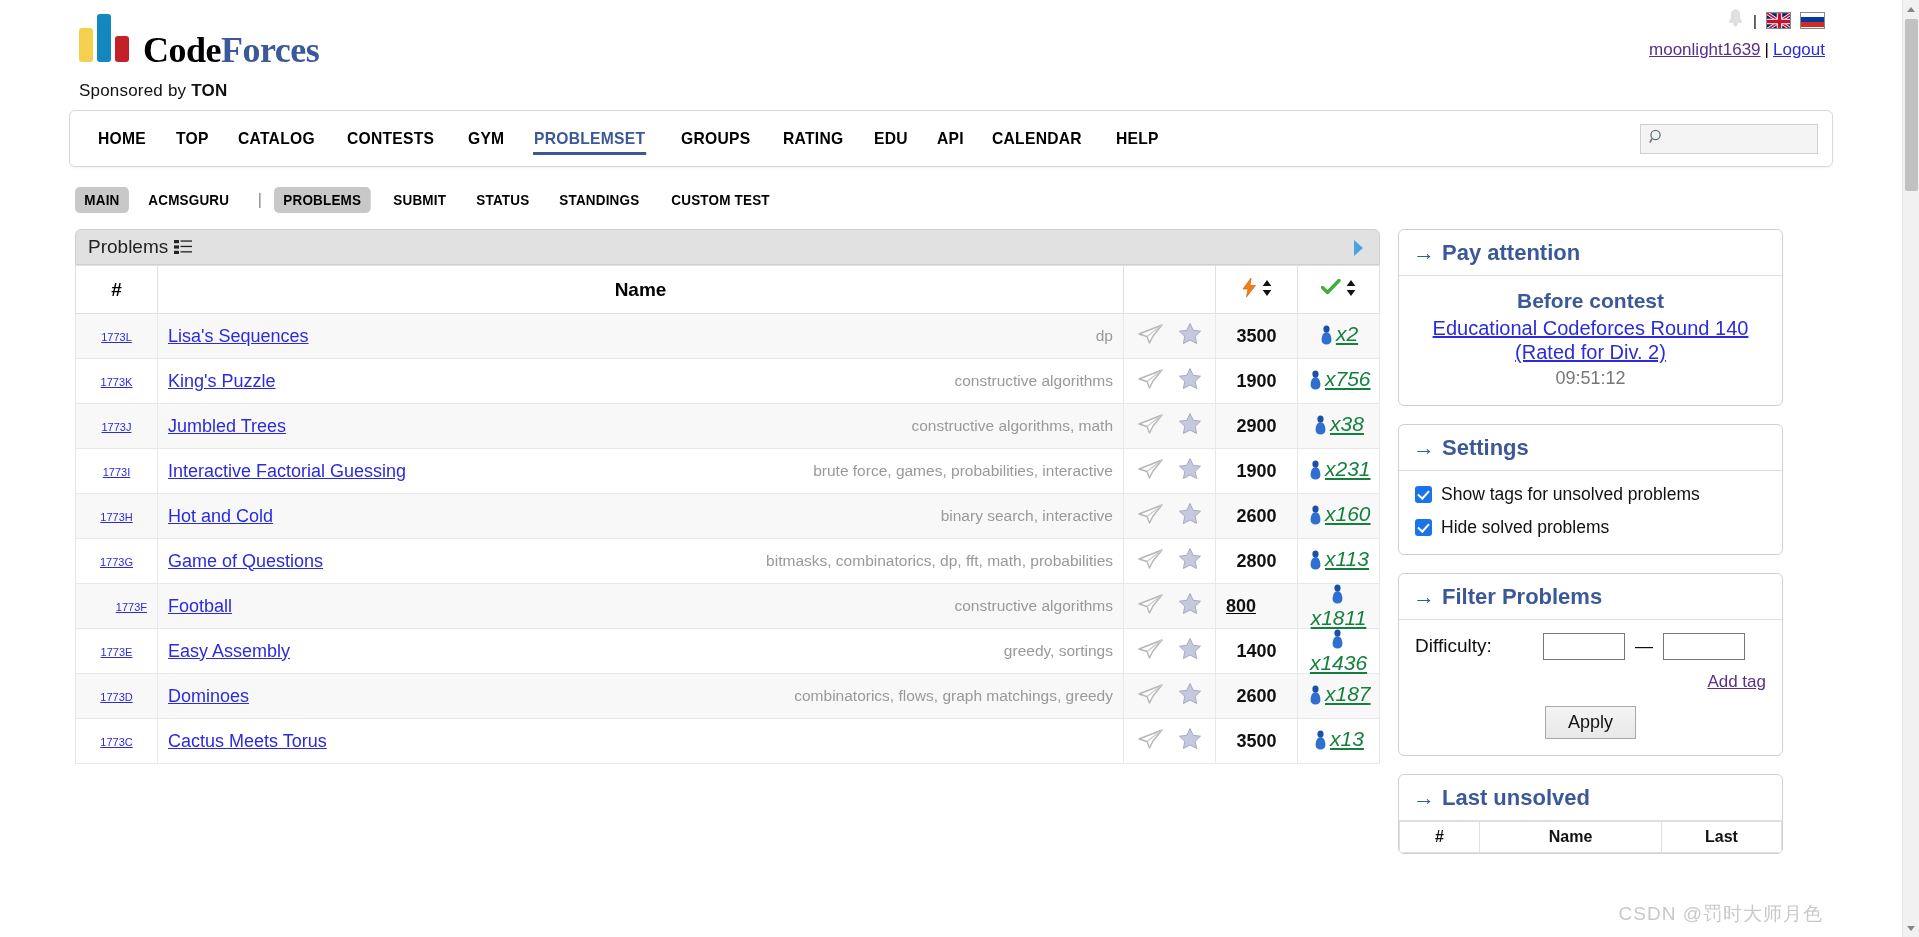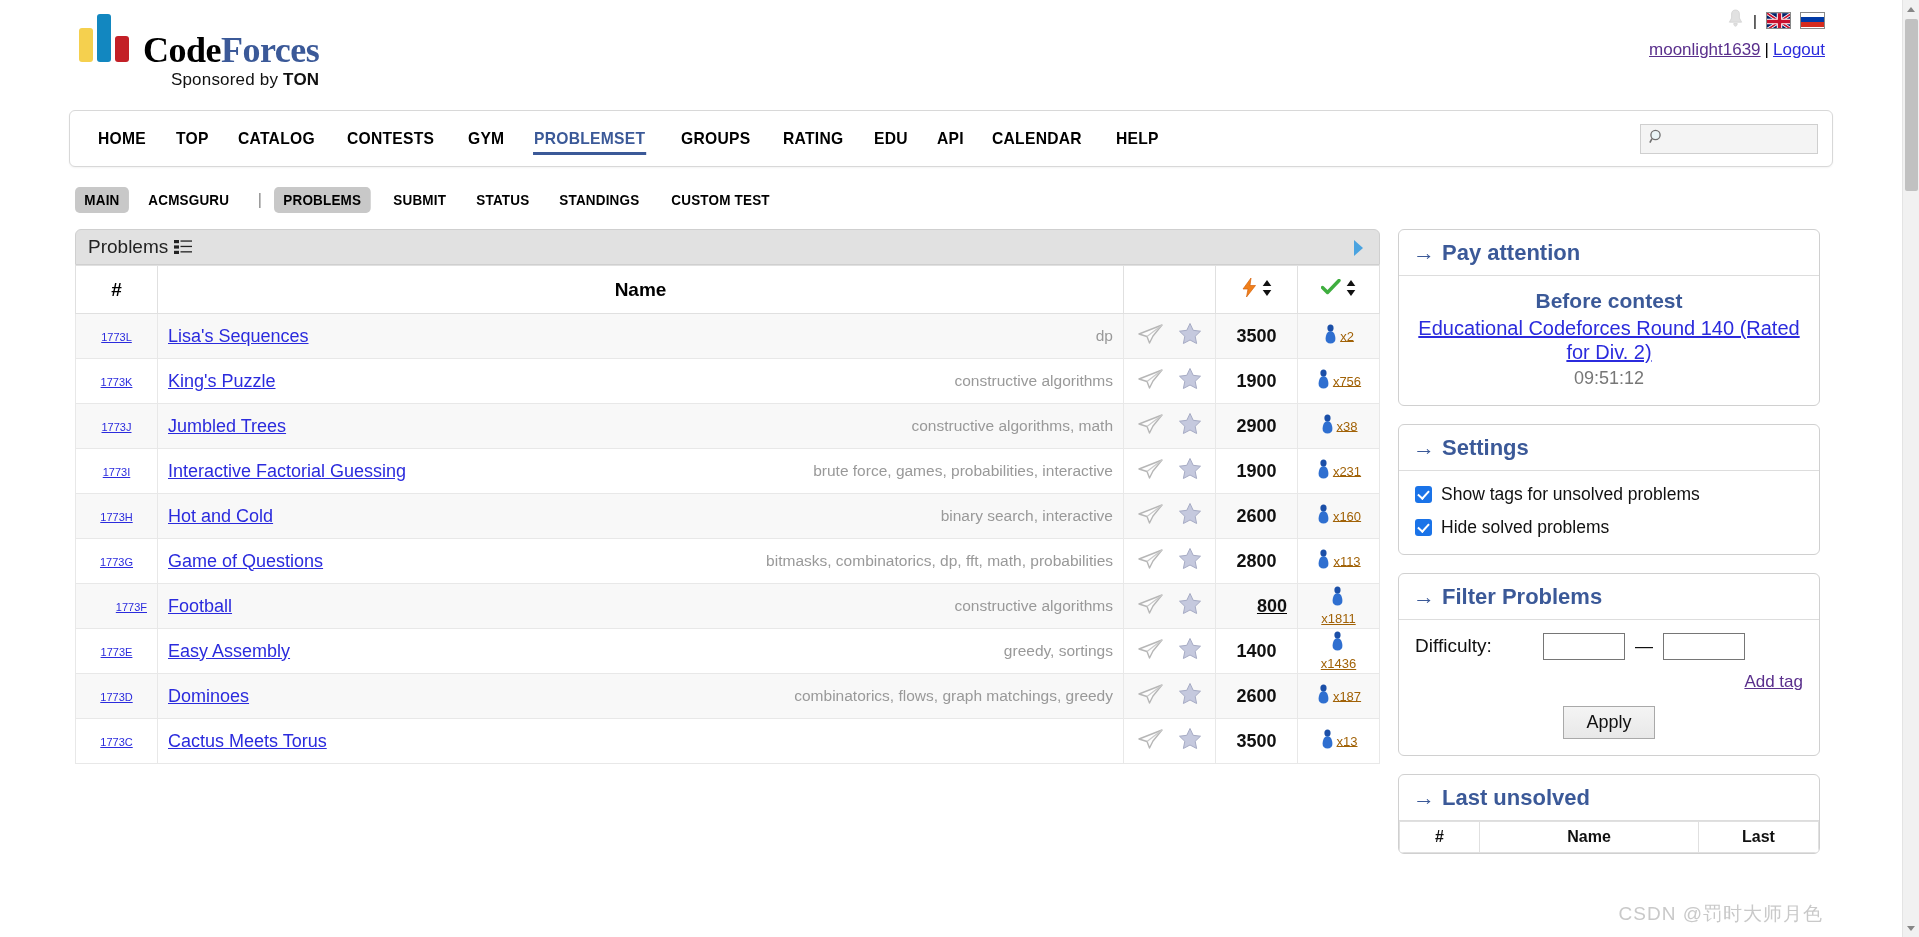--- a/index.html
+++ b/index.html
@@ -89,24 +89,24 @@
   .logo-text {
     font-family: Liberation Serif, serif;
     font-weight: bold;
     font-size: 36px;
     letter-spacing: -0.5px;
     line-height: 1;
   }
   .logo-code { color: #000; }
   .logo-forces { color: #3b5998; }
   .logo-sub {
-    text-align: right;
+    text-align: left;
     font-size: 17px;
     color: #111;
-    margin-top: 2px;
+    margin-top: 13px;
     letter-spacing: 0.2px;
   }
   .logo-sub b { font-weight: bold; }
 
   .user-block {
     position: absolute;
     right: 8px; top: 6px;
     text-align: right;
   }
   .user-icons {
@@ -235,21 +235,21 @@
   
   .content {
     width: 1764px;
     margin: 14px auto 0;
     display: flex;
     align-items: flex-start;
     gap: 18px;
     padding-left: 6px;
   }
   .col-main { width: 1305px; }
-  .col-side { width: 422px; }
+  .col-side { width: 385px; }
 
   
   .problems-caption {
     background: #e1e1e1;
     border: 1px solid #cfcfcf;
     border-radius: 6px 6px 0 0;
     height: 36px;
     display: flex;
     align-items: center;
     padding: 0 12px;
@@ -327,23 +327,24 @@
     font-weight: bold;
     font-size: 18px;
     color: #111;
   }
   .count-cell {
     text-align: center;
     white-space: nowrap;
   }
   .count-cell.stacked { line-height: 1.0; }
   .count-link {
-    color: #a16207;
+    color: #15803d;
     text-decoration: underline;
-    font-size: 13px;
+    font-size: 21px;
+    font-style: italic;
   }
   .person-icon { vertical-align: middle; margin-right: 2px; }
 
   
   .side-box {
     border: 1px solid #d0d0d0;
     border-radius: 6px;
     background: #fff;
     margin-bottom: 18px;
     overflow: hidden;
@@ -792,21 +793,21 @@
                   <div class="acts">
                     <span><svg width="27" height="22" viewBox="0 0 27 22">
                         <path d="M25 2 L2 11 L10 13.5 L12.5 20 L16 13 Z" fill="#fdfdfd" stroke="#b6b6b6" stroke-width="1.4" stroke-linejoin="round"></path>
                         <path d="M25 2 L10 13.5" fill="none" stroke="#c9c9c9" stroke-width="1.2"></path>
                       </svg></span>
                     <span><svg width="24" height="23" viewBox="0 0 24 23">
                         <path d="M12 1.5 L15.2 8.3 L22.5 9.2 L17.2 14.3 L18.6 21.5 L12 18 L5.4 21.5 L6.8 14.3 L1.5 9.2 L8.8 8.3 Z" fill="#c5c9de" stroke="#a6abc4" stroke-width="1"></path>
                       </svg></span>
                   </div>
                 </td>
-                <td style="text-align: right; text-decoration: underline;"><span class="diff-val">800</span></td>
+                <td style="text-align: left; text-decoration: underline;"><span class="diff-val">800</span></td>
                 <td class="count-cell stacked"><div style="line-height:1"><span class="person-icon"><svg width="15" height="20" viewBox="0 0 15 20">
                         <ellipse cx="7.5" cy="4" rx="3.1" ry="3.6" fill="#1b4fa8"></ellipse>
                         <path d="M7.5 7 C4.3 7 2.6 11 2.6 15 C2.6 18 4.6 19.4 7.5 19.4 C10.4 19.4 12.4 18 12.4 15 C12.4 11 10.7 7 7.5 7 Z" fill="#2f6fd0"></path>
                       </svg></span></div><a href="#" class="count-link">x1811</a></td>
               </tr>
               <tr class="row-odd">
                 <td class="cell-id" style="text-align: center;"><a href="#">1773E</a></td>
                 <td>
                   <div class="name-cell-inner">
                     <a href="#" class="prob-name">Easy Assembly</a>

